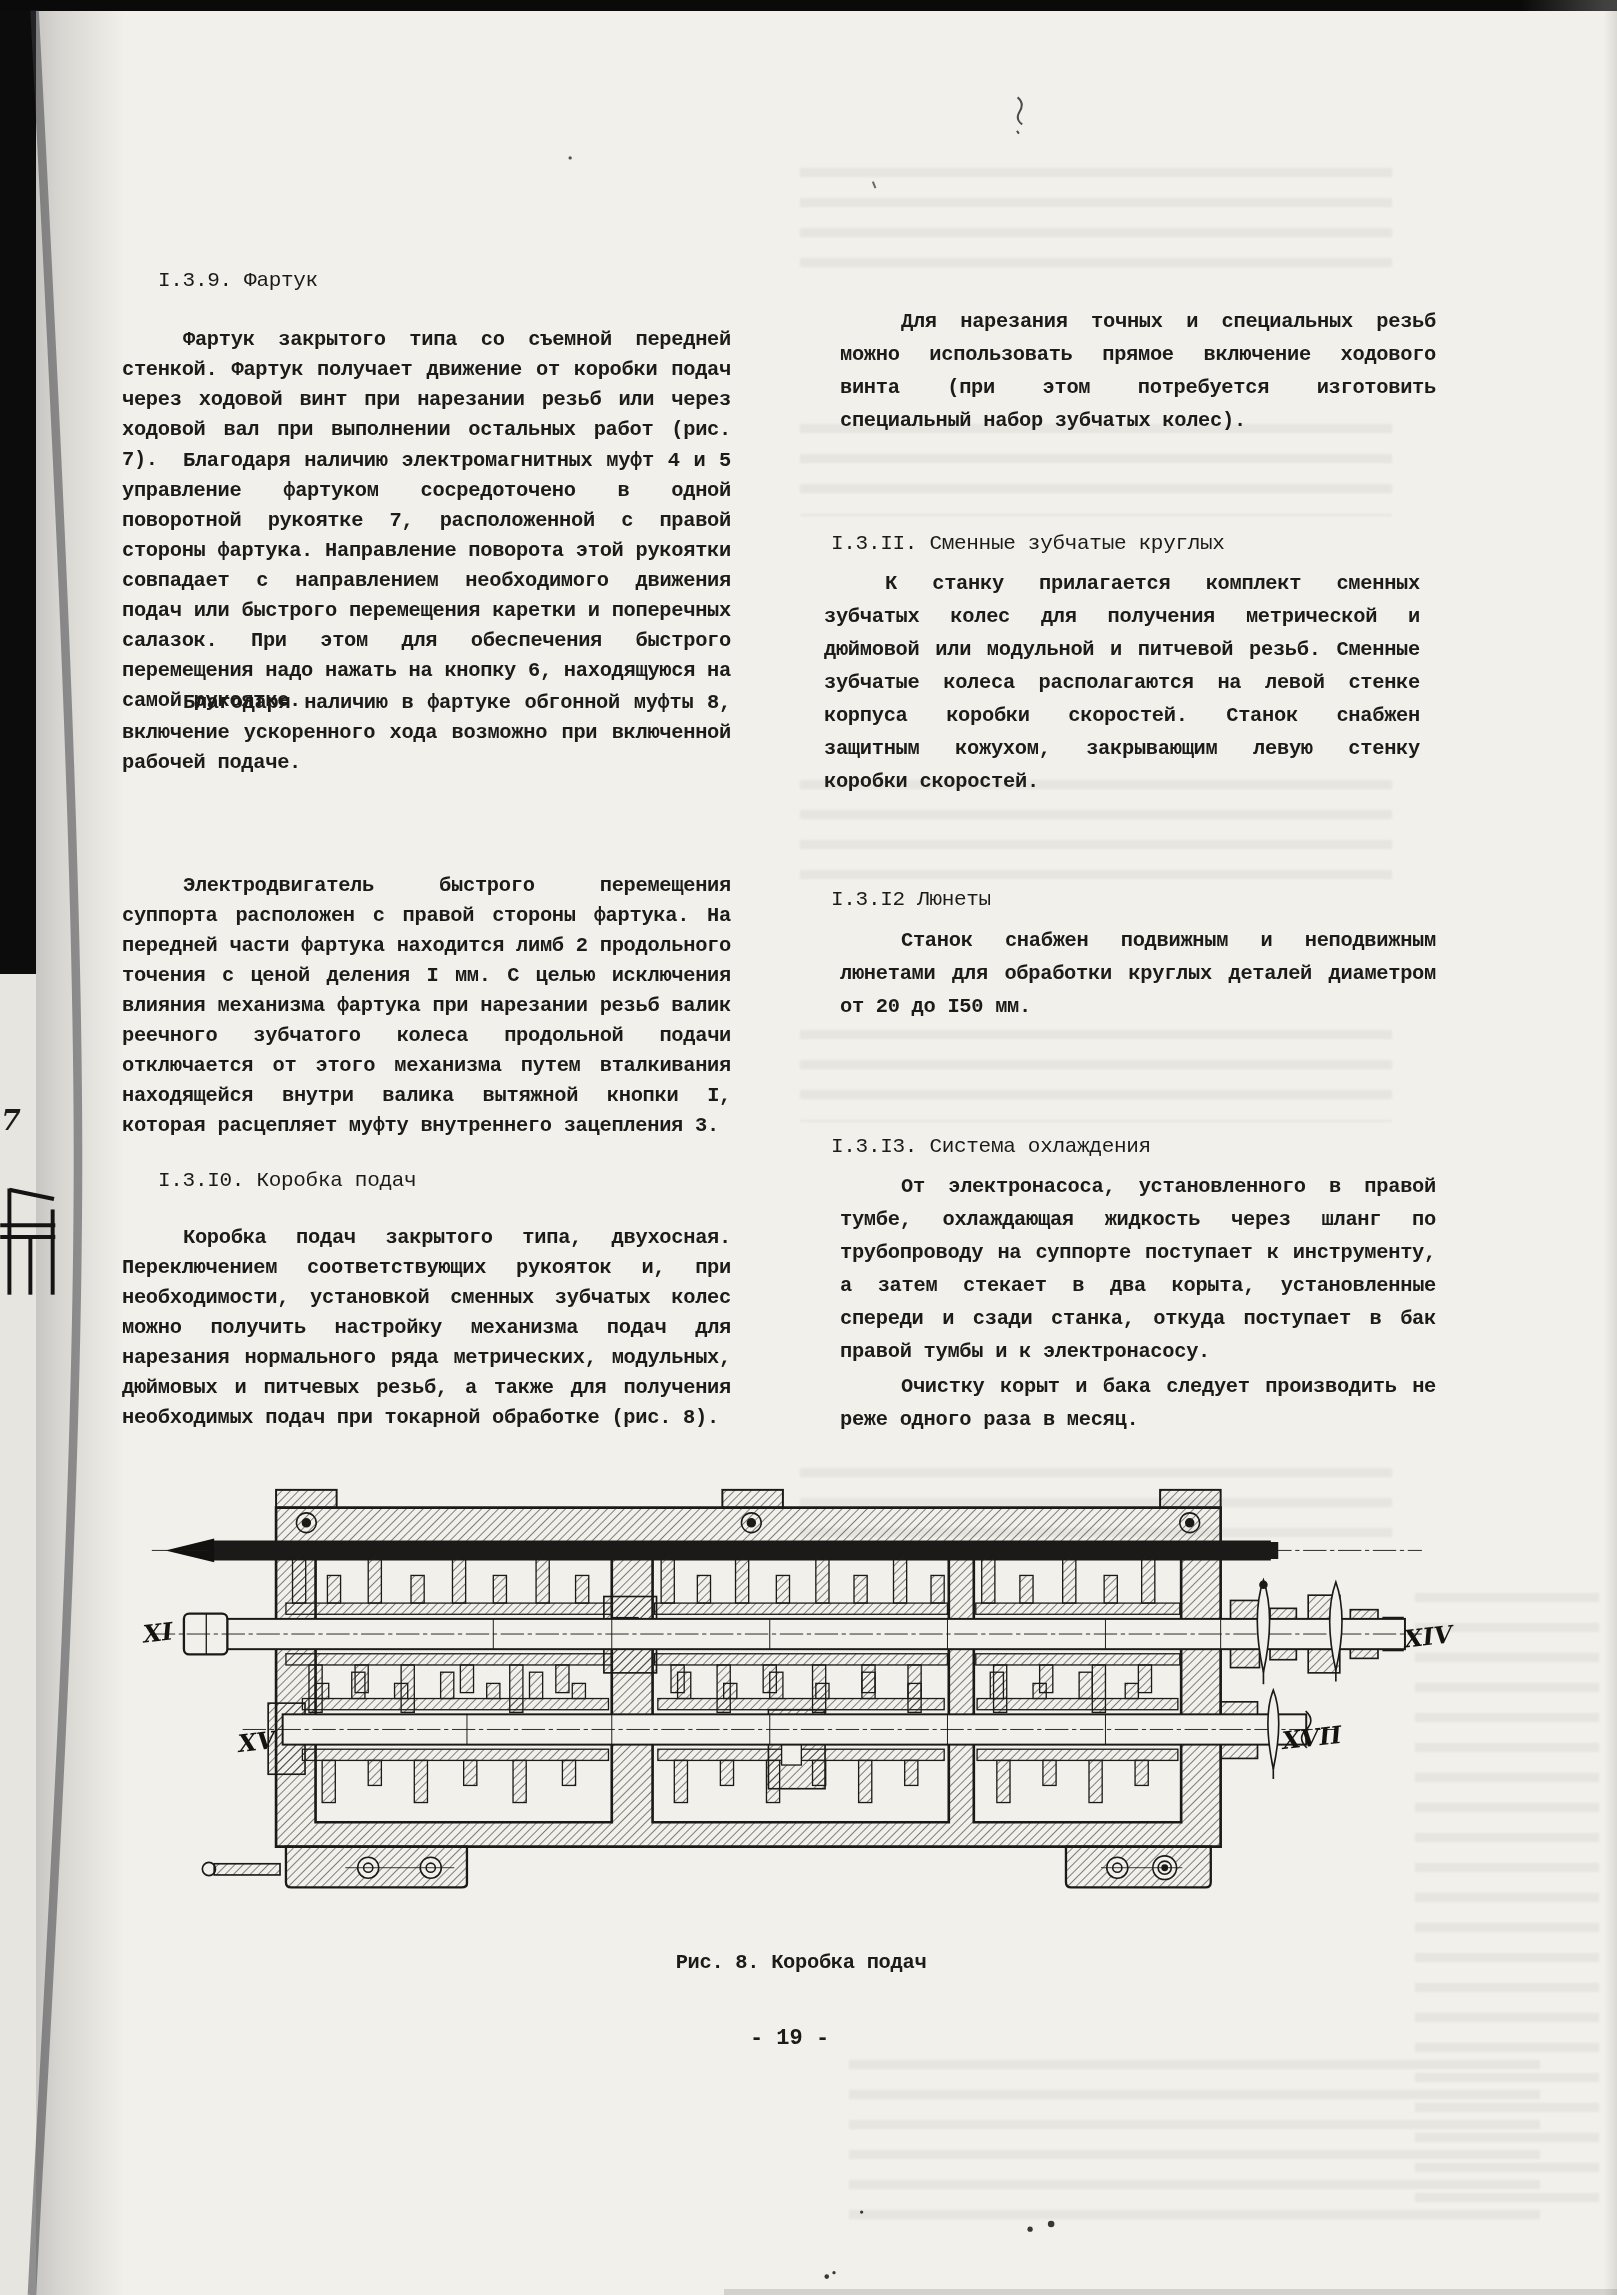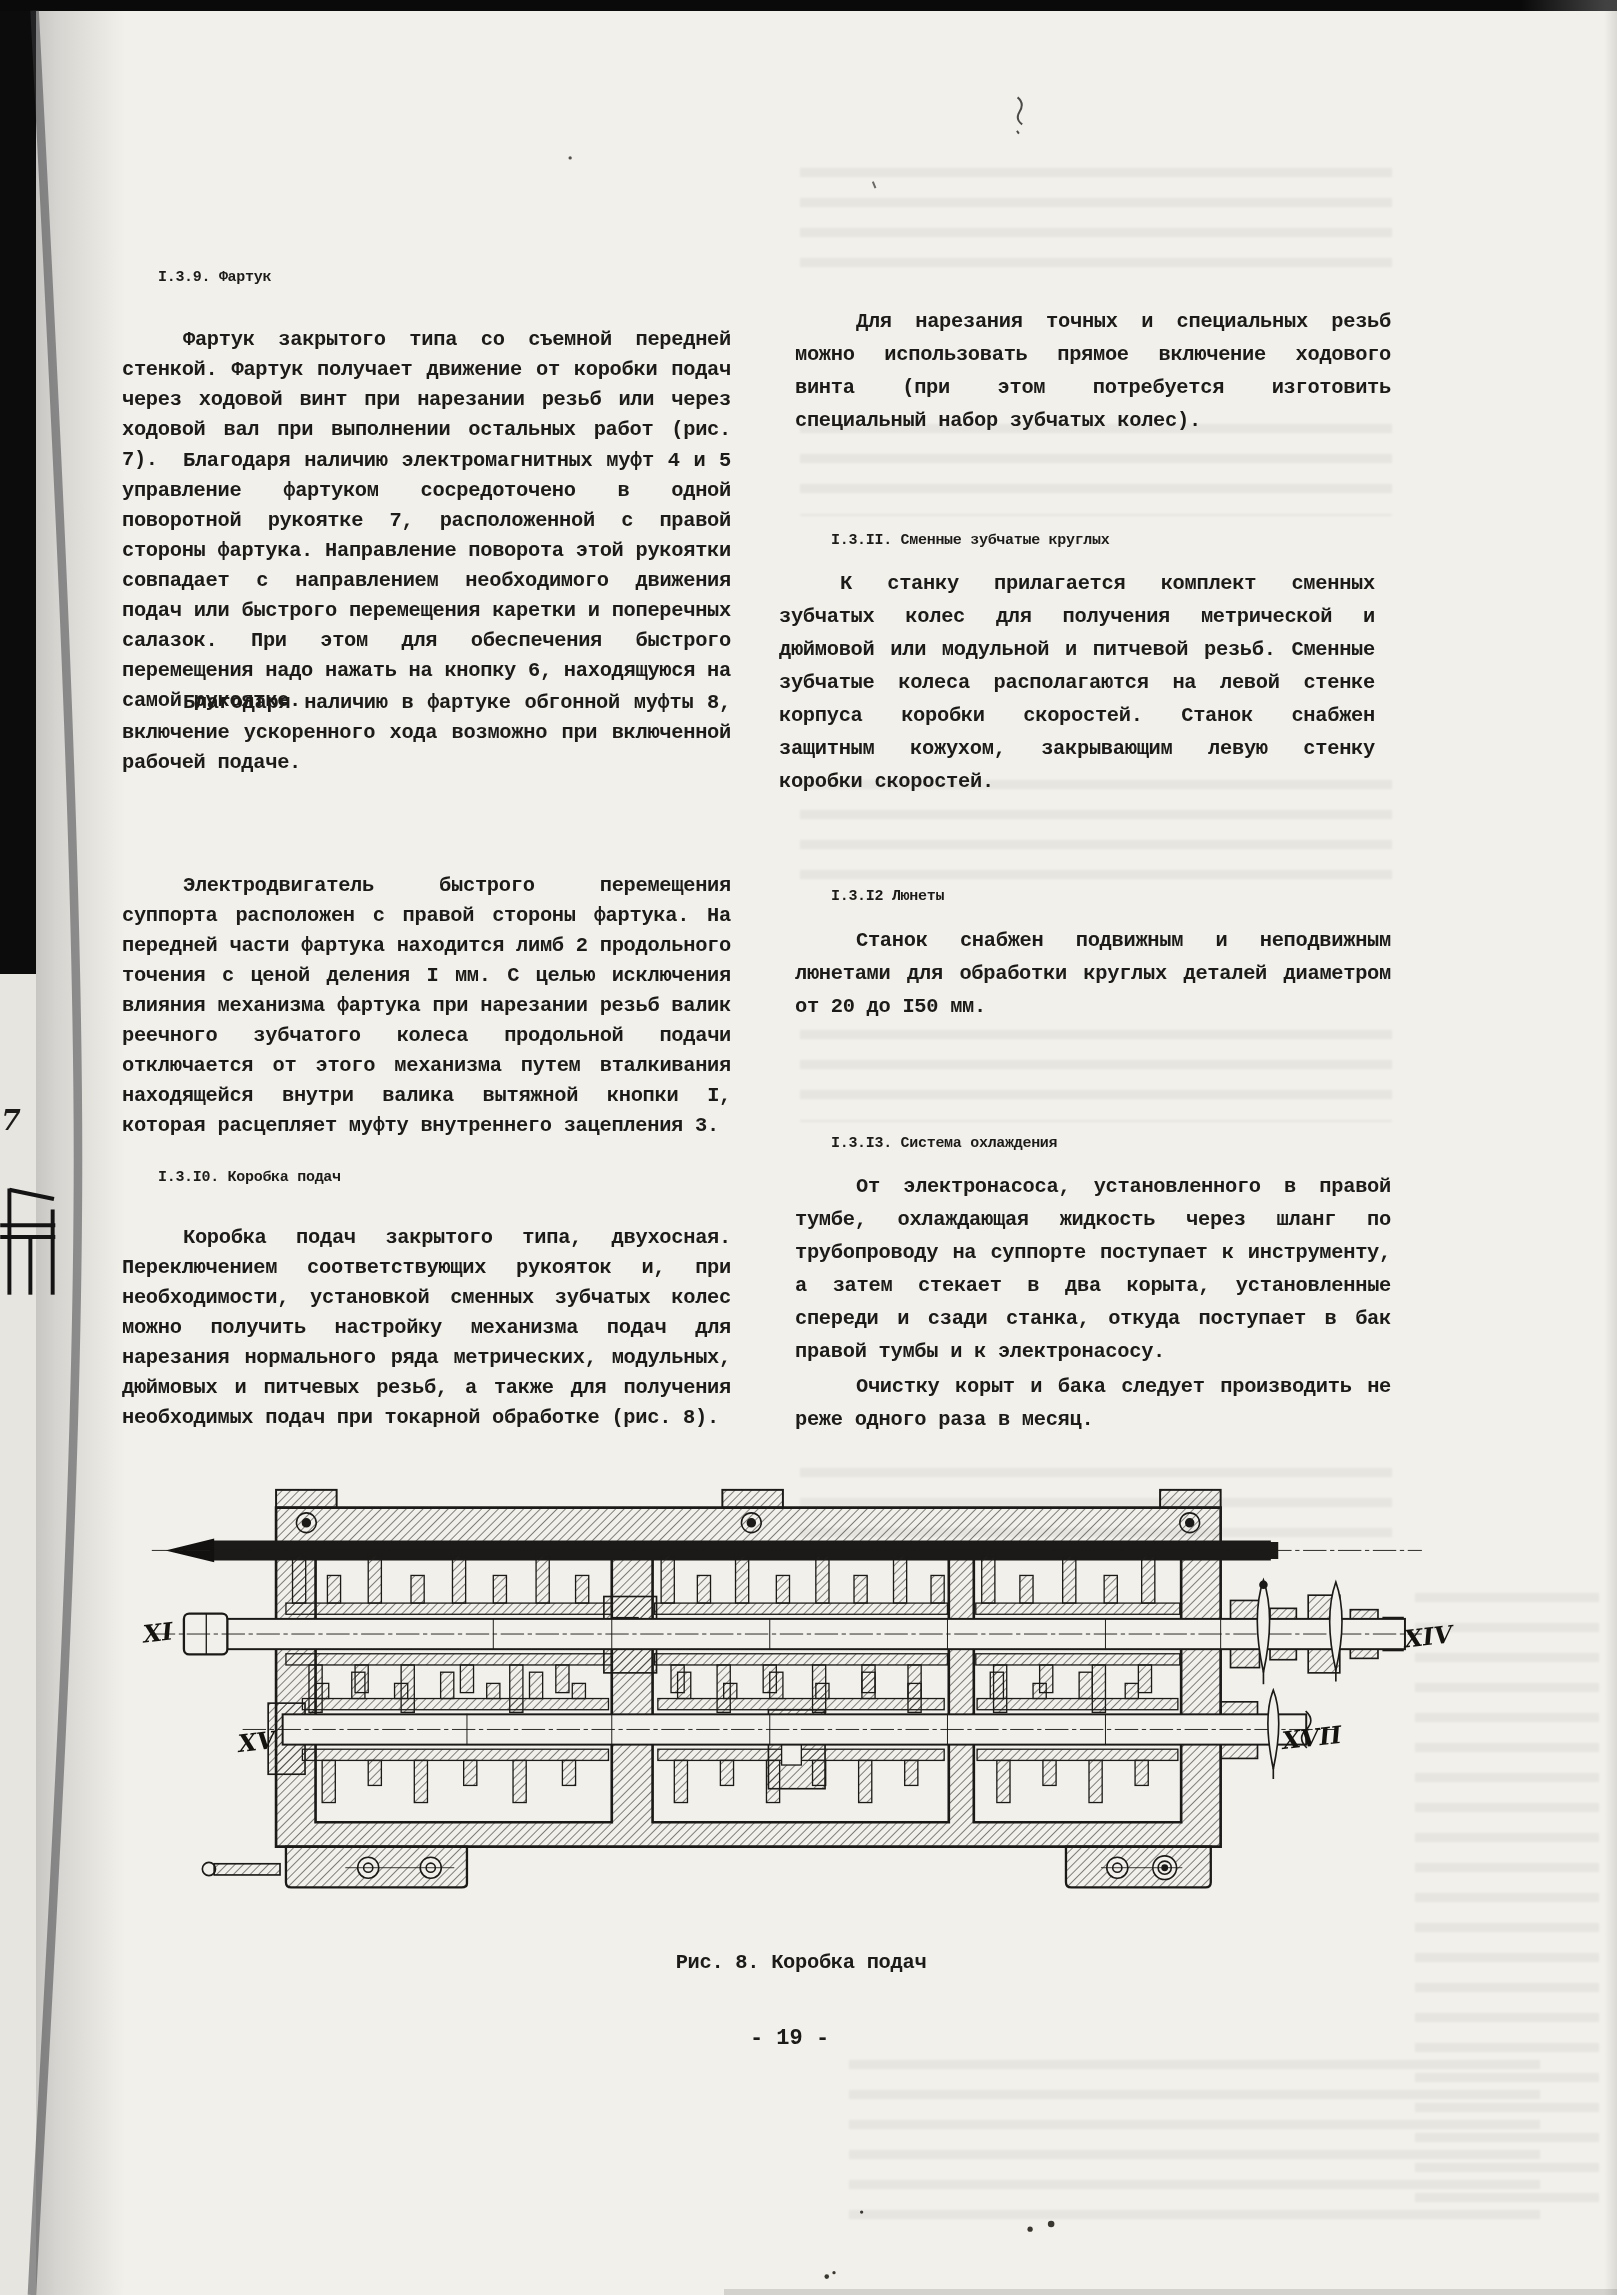--- a/index.html
+++ b/index.html
@@ -9,22 +9,22 @@
           background:linear-gradient(90deg,#0a0a0a 0 94%,#4a4a4a);}
   .leftbar{position:absolute;left:0;top:0;width:36px;height:974px;background:#0c0c0c;}
   .leftedge{position:absolute;left:0;top:974px;width:36px;height:1321px;background:#e7e5df;}
   .gutter{position:absolute;left:0;top:0;width:125px;height:2295px;
           background:linear-gradient(90deg,rgba(20,20,24,.30),rgba(40,40,45,.14) 45%,rgba(0,0,0,0) 100%);}
   .rightedge{position:absolute;right:0;top:0;width:14.5px;height:2295px;
           background:linear-gradient(270deg,rgba(0,0,0,.10),rgba(0,0,0,0));}
   .botsmudge{position:absolute;left:724px;top:2289px;width:894px;height:6.6px;background:rgba(40,40,40,.15);}
   .tx{position:absolute;font-size:20.4px;line-height:30px;font-weight:700;letter-spacing:-0.3px;
       text-align:justify;text-indent:61px;}
-  .rc{line-height:33px;}
-  .hd{position:absolute;font-size:15px;font-weight:700;letter-spacing:-0.3px;white-space:nowrap;}
+  .rc{line-height:33px;margin-left:45px;}
+  .hd{position:absolute;font-size:21px;font-weight:400;letter-spacing:-0.3px;white-space:nowrap;}
   .flabel{position:absolute;font-family:"DejaVu Serif","Liberation Serif",serif;font-style:italic;
           font-weight:700;font-size:24px;transform:rotate(-6deg);color:#14130f;}
   .cap{position:absolute;font-size:20.4px;font-weight:700;letter-spacing:-0.3px;text-align:center;}
   .pnum{position:absolute;font-size:22px;font-weight:700;text-align:center;}
   .mnote{position:absolute;left:1.3px;top:1104px;font-size:28px;font-weight:700;
          font-family:"DejaVu Serif",serif;font-style:italic;}
   .ghost{position:absolute;background:repeating-linear-gradient(180deg,rgba(75,75,85,.065) 0 8.6px,rgba(0,0,0,0) 8.6px 30px);
          filter:blur(0.9px);}
   svg{position:absolute;}
 </style>

